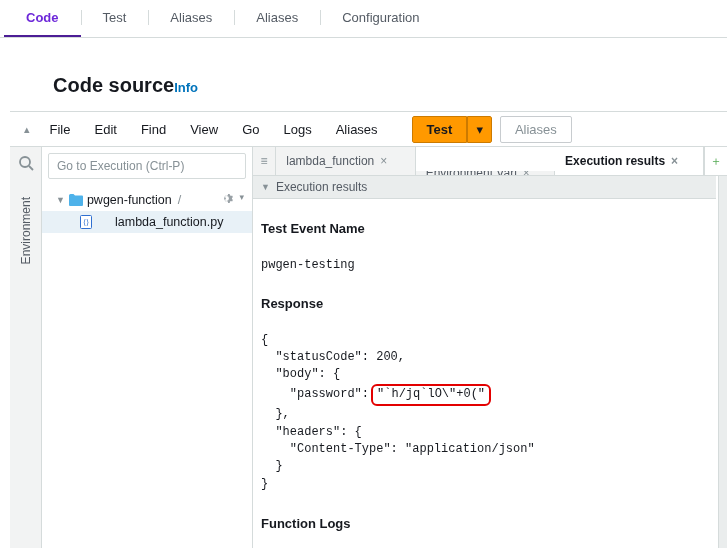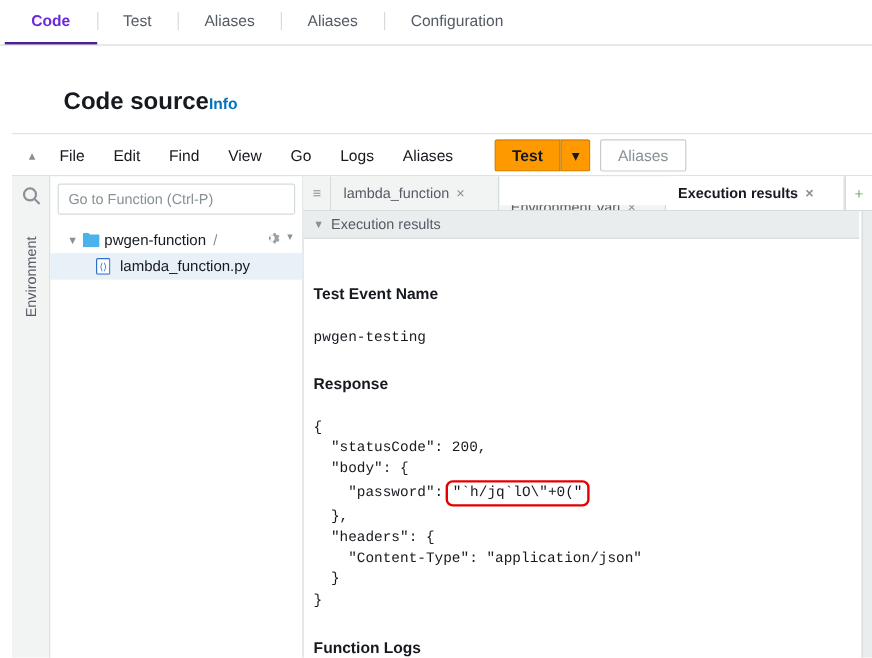--- a/index.html
+++ b/index.html
@@ -267,21 +267,21 @@
     padding: 4px 8px 0 8px;
     line-height: 1.45;
     white-space: pre;
   }
   .res-label {
     font-family: "Amazon Ember", Arial, sans-serif;
     font-weight: 700;
     font-size: 13px;
     margin-top: 4px;
   }
-  .res-label.tight { margin-top: 16px; }
+  .res-label.tight { margin-top: 0; }
   .res-label.gap { }
   .mono { font-family: Menlo, Consolas, "Courier New", monospace; font-size: 12px; font-weight: 400; }
   .highlight-box {
     border: 2.5px solid #e30000;
     border-radius: 6px;
     padding: 0 4px 1px 4px;
     margin-left: 2px;
     display: inline-block;
   }
   
@@ -333,21 +333,21 @@
         <svg width="16" height="16" viewBox="0 0 16 16" fill="none" stroke="#879196" stroke-width="1.8">
           <circle cx="7" cy="7" r="5"></circle>
             <line x1="11" y1="11" x2="15" y2="15"></line>
         </svg>
       </div>
       <span class="rail-label">Environment</span>
     </div>
 
     <div class="sidebar">
       <div class="omnisearch">
-        <span>Go to Function (Ctrl-P)</span>
+        <span>Go to Execution (Ctrl-P)</span>
       </div>
       <div class="tree">
         <div class="tree-row folder">
           <span class="disclosure">▼</span>
           <span class="folder-icon">
             <svg width="14" height="12" viewBox="0 0 14 12" fill="#4eb2ea">
                 <path d="M0 1.5A1.5 1.5 0 011.5 0h3l1.5 1.5H13a1 1 0 011 1V11a1 1 0 01-1 1H1a1 1 0 01-1-1V1.5z"></path>
               </svg>
           </span>
           <span>pwgen-function</span>
@@ -361,21 +361,21 @@
             <span style="font-size:9px;color:#879196;">▾</span>
           </span>
         </div>
         <div class="tree-row file">
           <span class="file-icon">
             <svg width="12" height="14" viewBox="0 0 12 14">
                 <rect x="0.5" y="0.5" width="11" height="13" rx="1" fill="#ffffff" stroke="#2f6fd1"></rect>
                 <text x="6" y="10" font-size="8" text-anchor="middle" fill="#2f6fd1" font-family="Arial">⟨⟩</text>
               </svg>
           </span>
-          <span style="margin-left:4px;">lambda_function.py</span>
+          <span style="margin-left:19px;">lambda_function.py</span>
         </div>
       </div>
     </div>
 
     <div class="editor-side">
       <div class="editor-tabs">
         <div class="etab first">
           <span style="font-size:12px;color:#879196;">≡</span>
         </div>
         <div class="etab" style="flex-basis:130px;">

